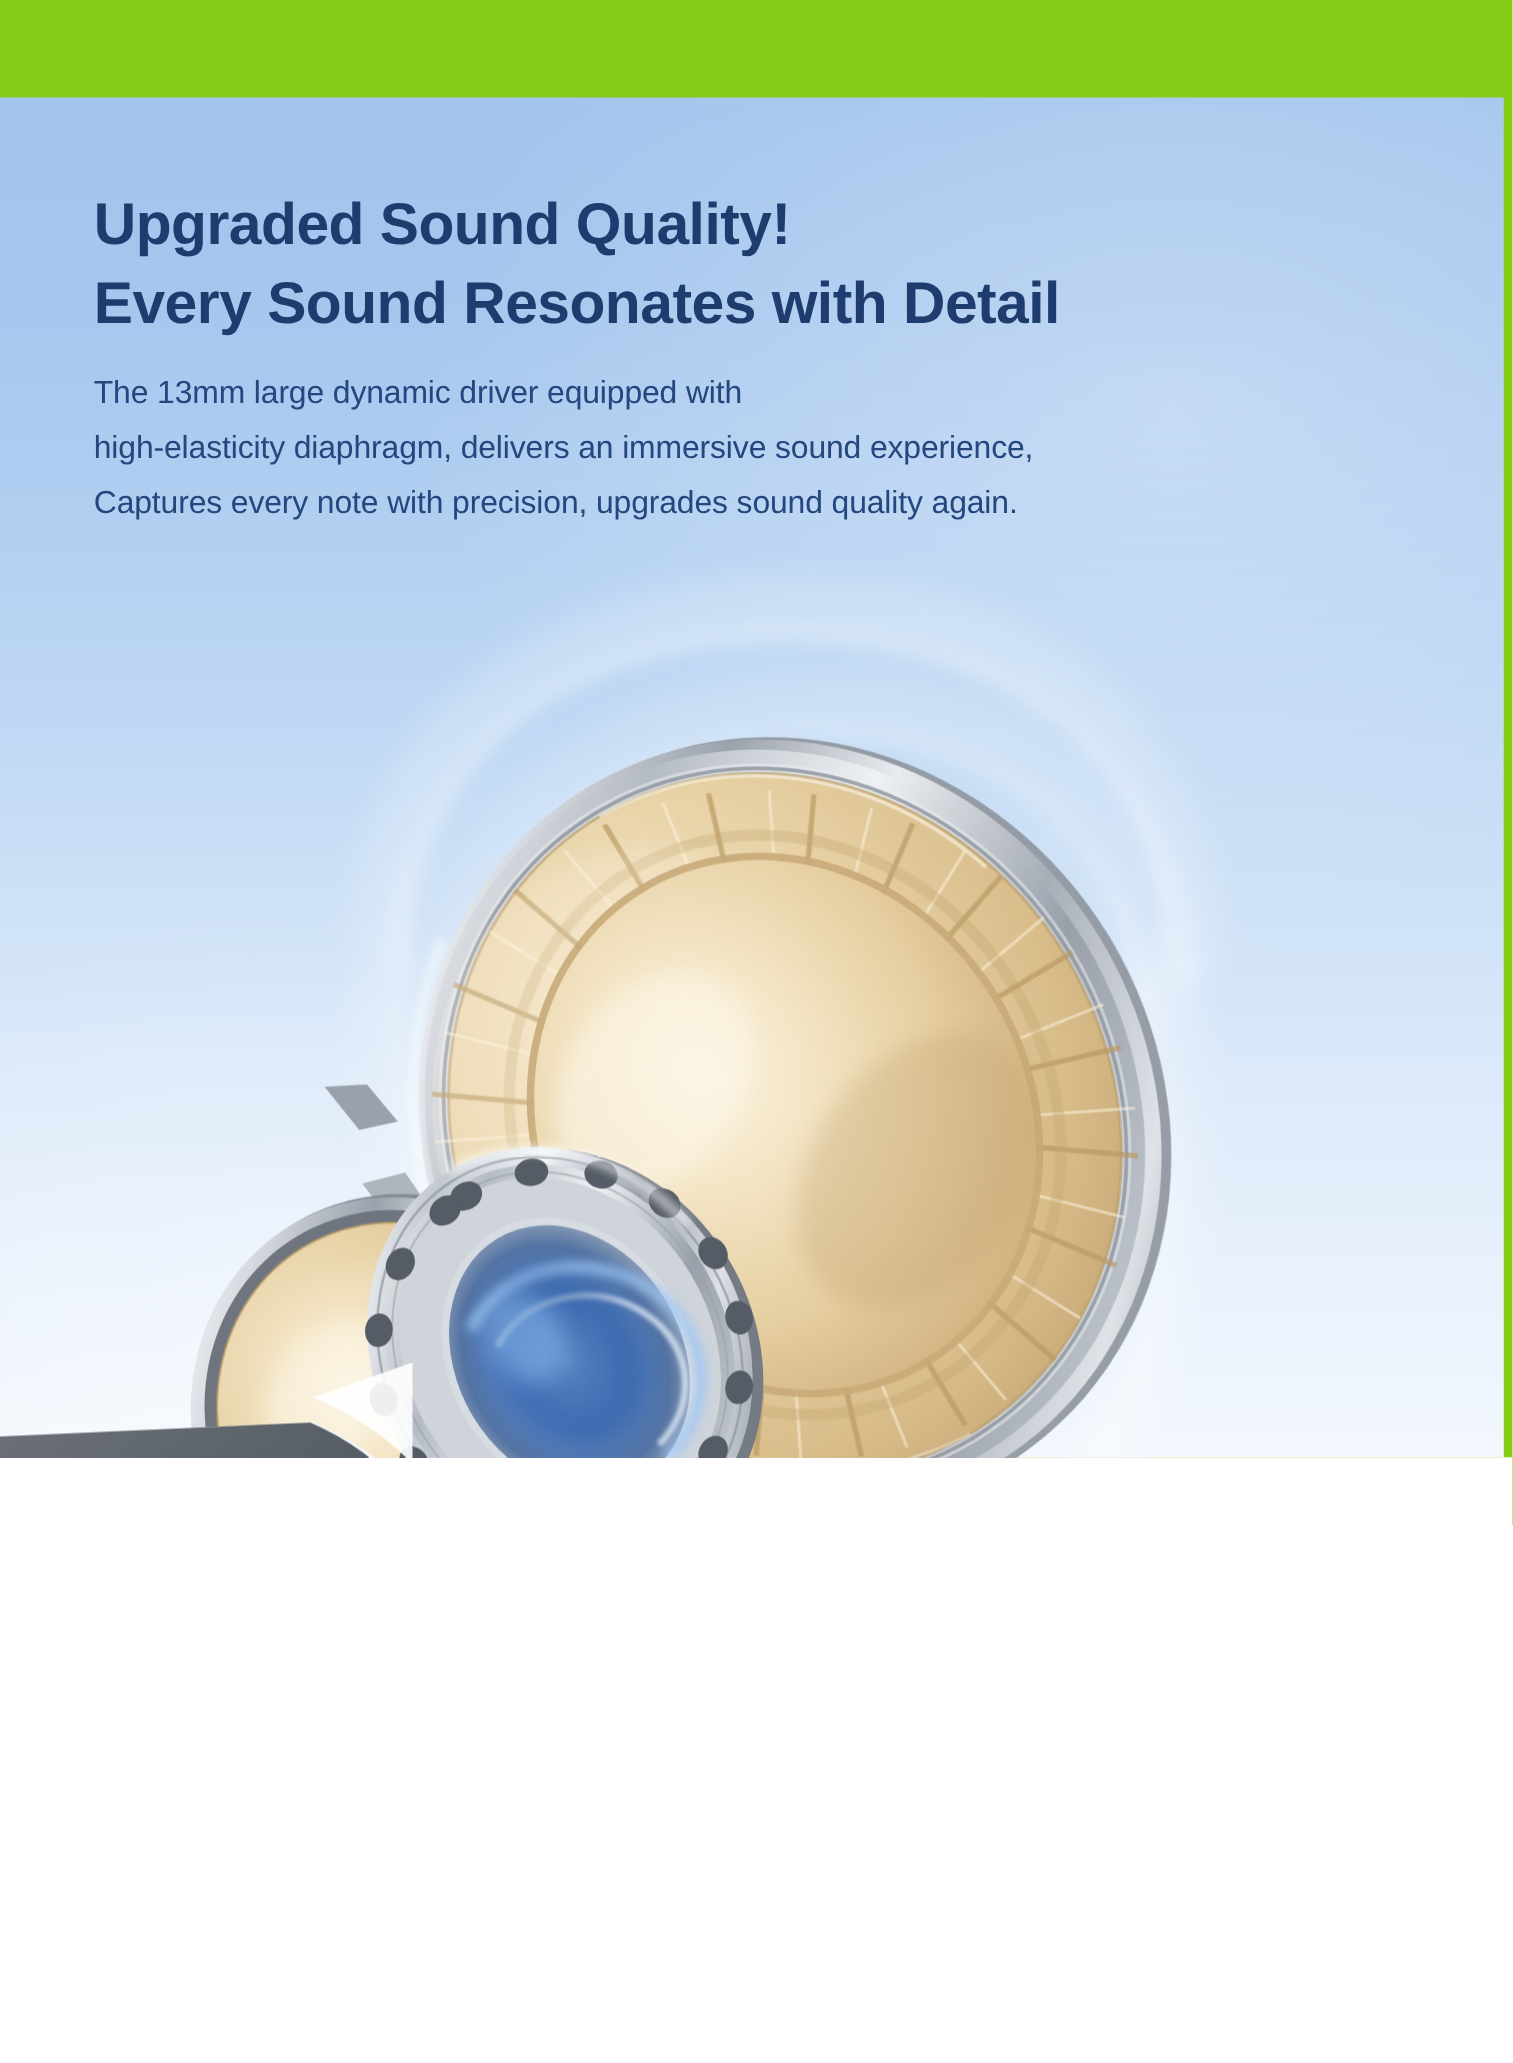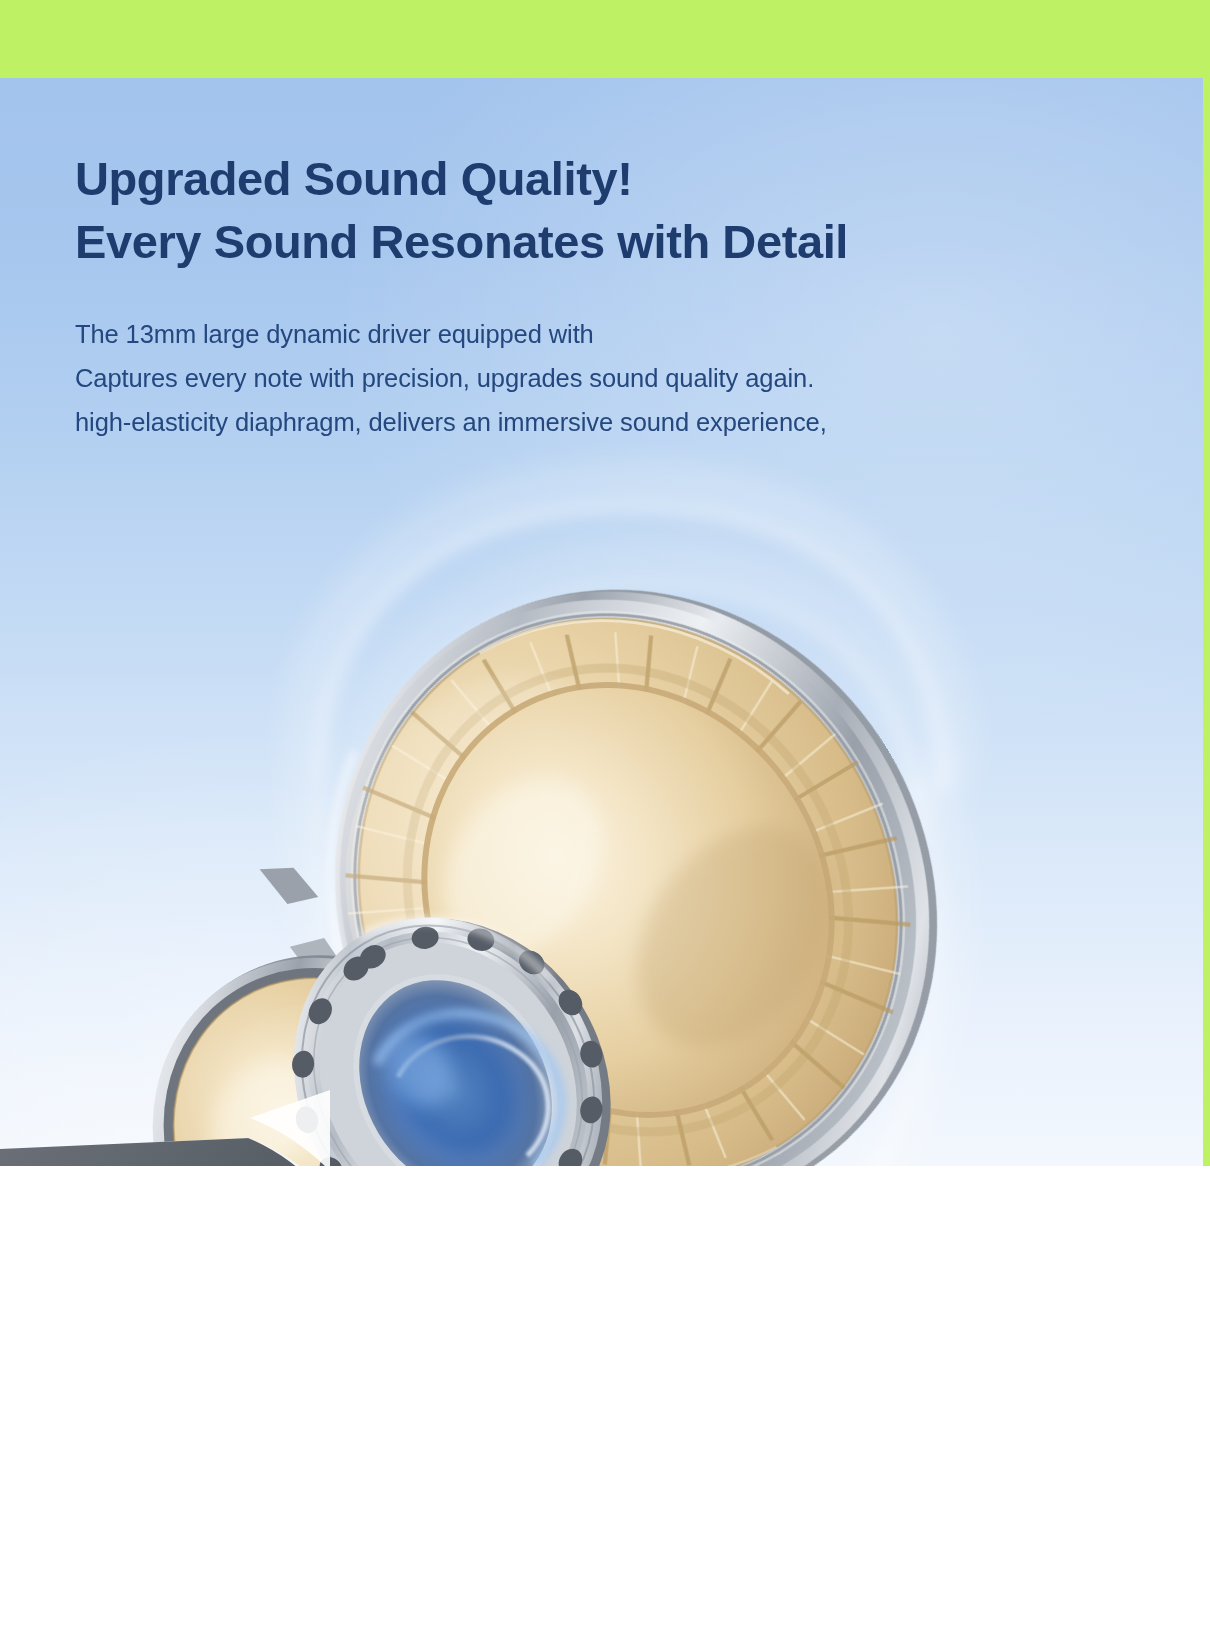--- a/index.html
+++ b/index.html
@@ -8,21 +8,21 @@
     background: #ffffff;
   }
   body {
     font-family: "Liberation Sans", sans-serif;
   }
   #page {
     position: relative;
     width: 1210px;
     height: 1166px;
     overflow: hidden;
-    background: #bef264;
+    background: #84cc16;
   }
 
   
   #bg-panel {
     position: absolute;
     left: 0;
     top: 78px;
     width: 1203px;
     height: 1572px;
     background: linear-gradient(180deg,
@@ -58,21 +58,21 @@
   .headline {
     color: #1e3c6e;
     font-size: 47px;
     font-weight: bold;
     letter-spacing: -0.4px;
     line-height: 1.33;
     margin: 0;
     white-space: nowrap;
   }
   #subcopy {
-    margin-top: 40px;
+    margin-top: 20px;
   }
   .body-line {
     color: #23477e;
     font-size: 25.5px;
     font-weight: normal;
     line-height: 1.72;
     letter-spacing: -0.1px;
     white-space: nowrap;
   }
 
@@ -490,18 +490,18 @@
       <ellipse cx="300" cy="1540" rx="170" ry="70" fill="#ffffff" opacity="0.85" filter="url(#bigGlow)"></ellipse>
 
     </g>
   </svg>
 
   <div id="text-block">
     <h1 class="headline">Upgraded Sound Quality!</h1>
     <h1 class="headline">Every Sound Resonates with Detail</h1>
     <div id="subcopy">
       <div class="body-line">The 13mm large dynamic driver equipped with</div>
+      <div class="body-line">high-elasticity diaphragm, delivers an immersive sound experience,</div>
       <div class="body-line">Captures every note with precision, upgrades sound quality again.</div>
-      <div class="body-line">high-elasticity diaphragm, delivers an immersive sound experience,</div>
     </div>
   </div>
 
 </div>
 
 </body></html>

